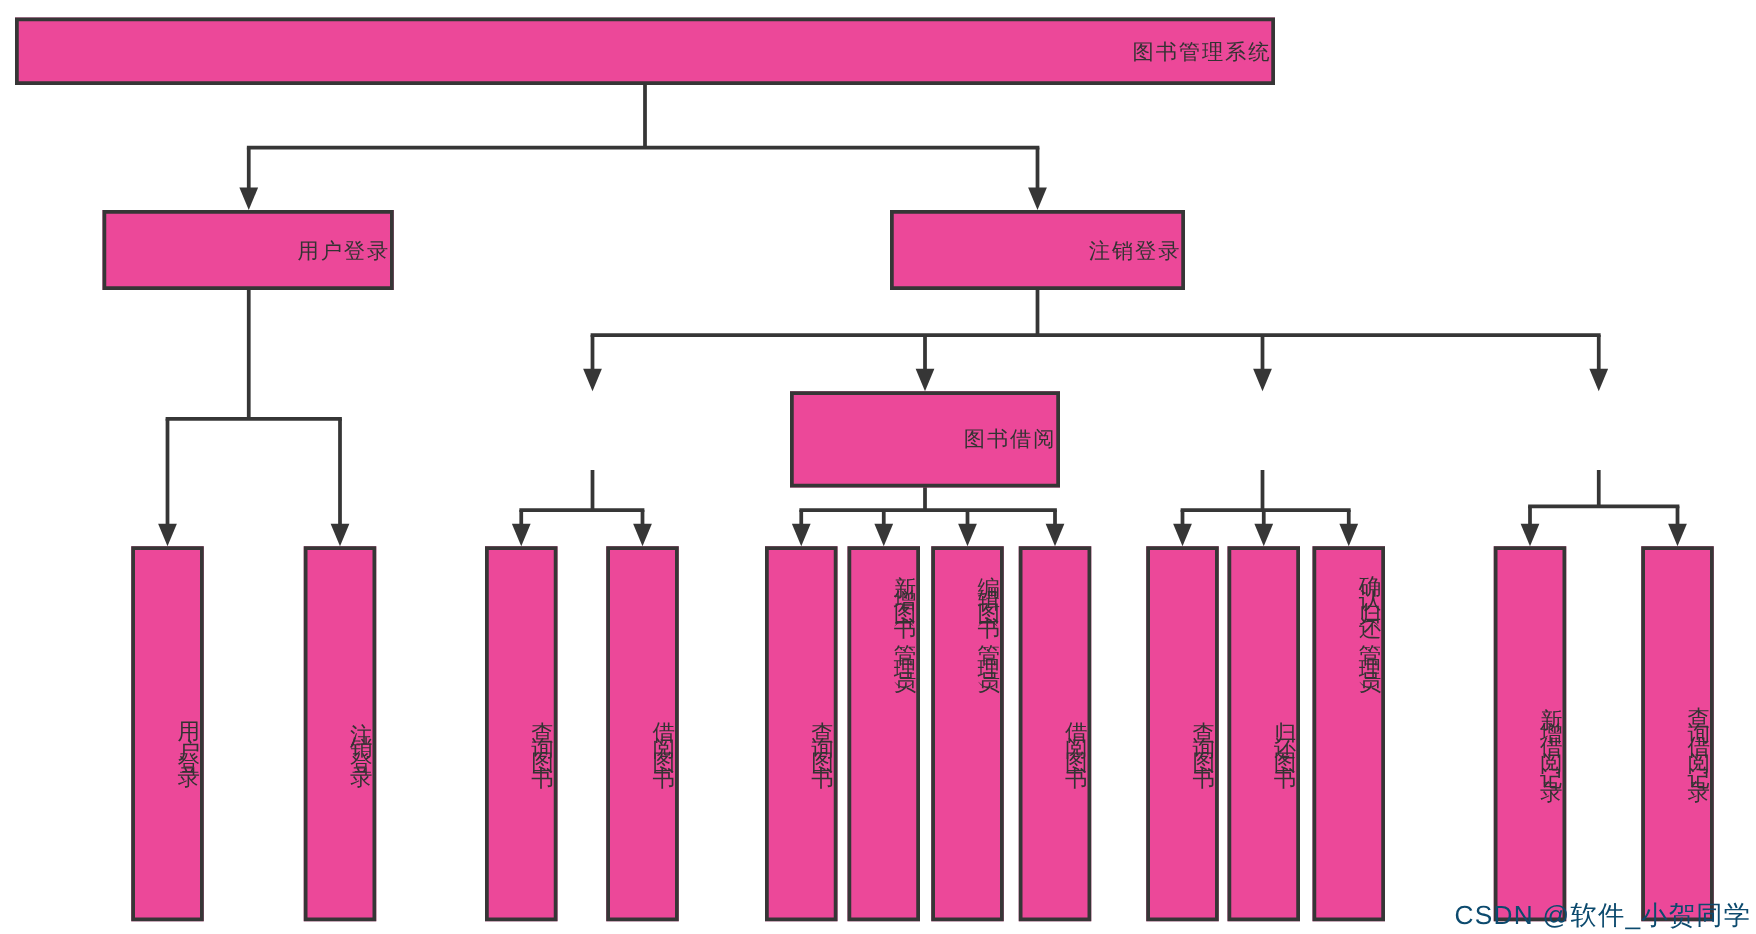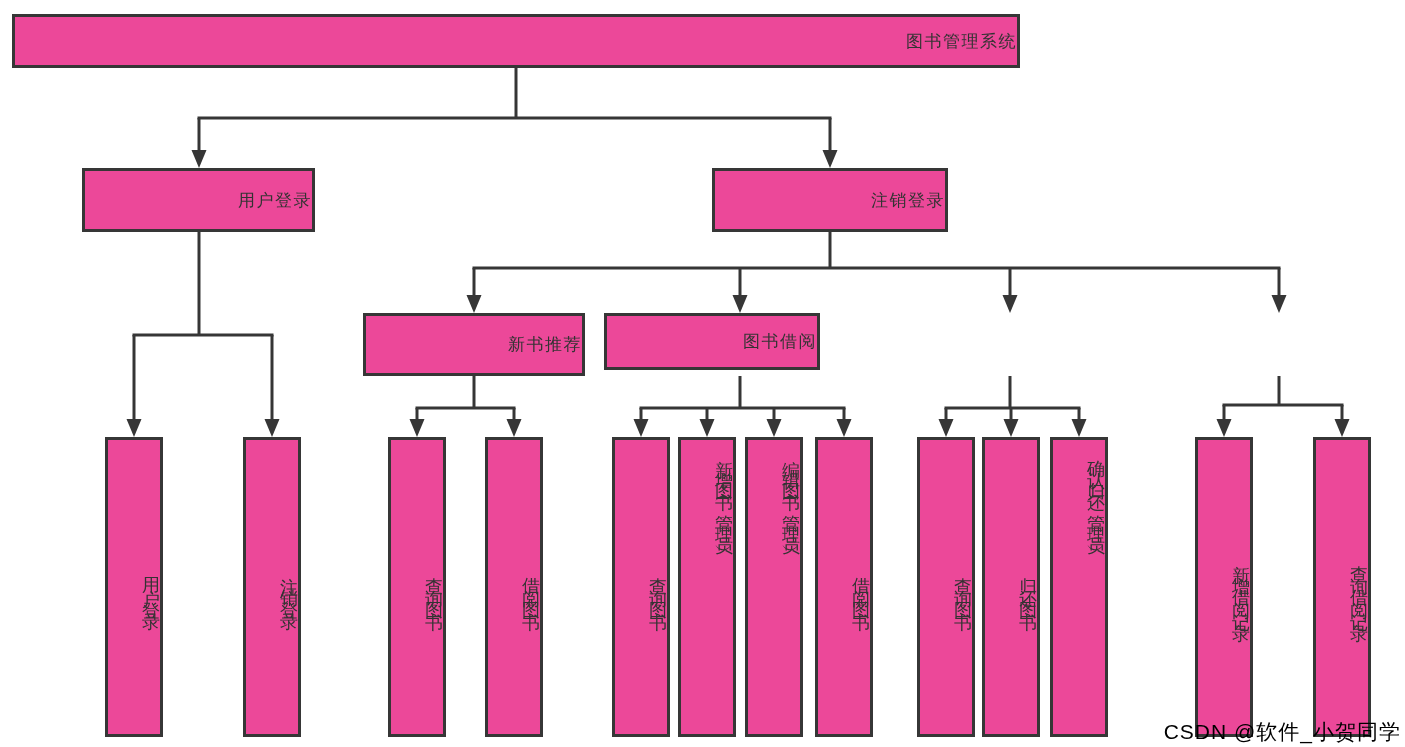--- a/index.html
+++ b/index.html
@@ -16,21 +16,21 @@
   .node.h { font-size:17px; letter-spacing:1.5px; white-space:nowrap; }
   .node.v { top:437px; width:58px; height:300px; font-size:18px; }
   .vtext {
     writing-mode:vertical-rl; text-orientation:mixed;
     letter-spacing:12px; line-height:1;
   }
   .node.v.long { align-items:flex-start; padding-top:6px; }
   .node.v.long .vtext { letter-spacing:11px; }
   .watermark {
     position:absolute; right:4px; bottom:1px; font-size:21px;
-    color:#000000; letter-spacing:1px; white-space:nowrap;
+    color:#0c4a6e; letter-spacing:1px; white-space:nowrap;
   }
 </style>
 </head>
 <body>
 
 <div class="canvas">
 
   <svg class="wires" width="1405" height="747" viewBox="0 0 1405 747" aria-hidden="true">
     <g stroke="#363636" stroke-width="3" fill="none">
 
@@ -101,24 +101,21 @@
     <span>图书管理系统</span>
   </div>
 
   <div class="node h" style="left:82px;top:168px;width:233px;height:64px">
     <span>用户登录</span>
   </div>
   <div class="node h" style="left:712px;top:168px;width:236px;height:64px">
     <span>注销登录</span>
   </div>
 
-  <div class="node h" style="left:363px;top:313px;width:222px;height:63px">
-    <span>新书推荐</span>
-  </div>
-  <div class="node h" style="left:604px;top:313px;width:216px;height:57px">
+  <div class="node h" style="left:632px;top:313px;width:216px;height:77px">
     <span>图书借阅</span>
   </div>
 
   <div class="node v" style="left:105px">
     <span class="vtext">用户登录</span>
   </div>
   <div class="node v" style="left:243px">
     <span class="vtext">注销登录</span>
   </div>
 

